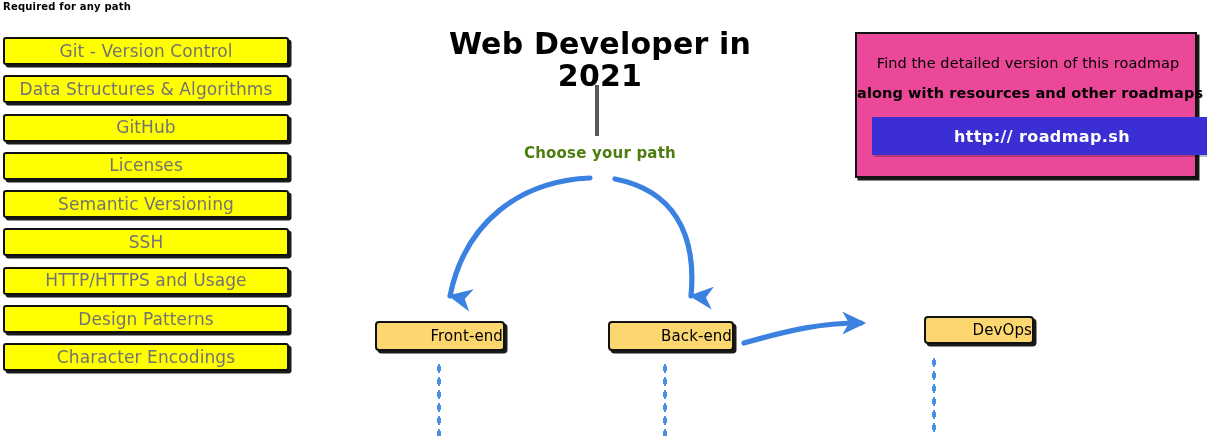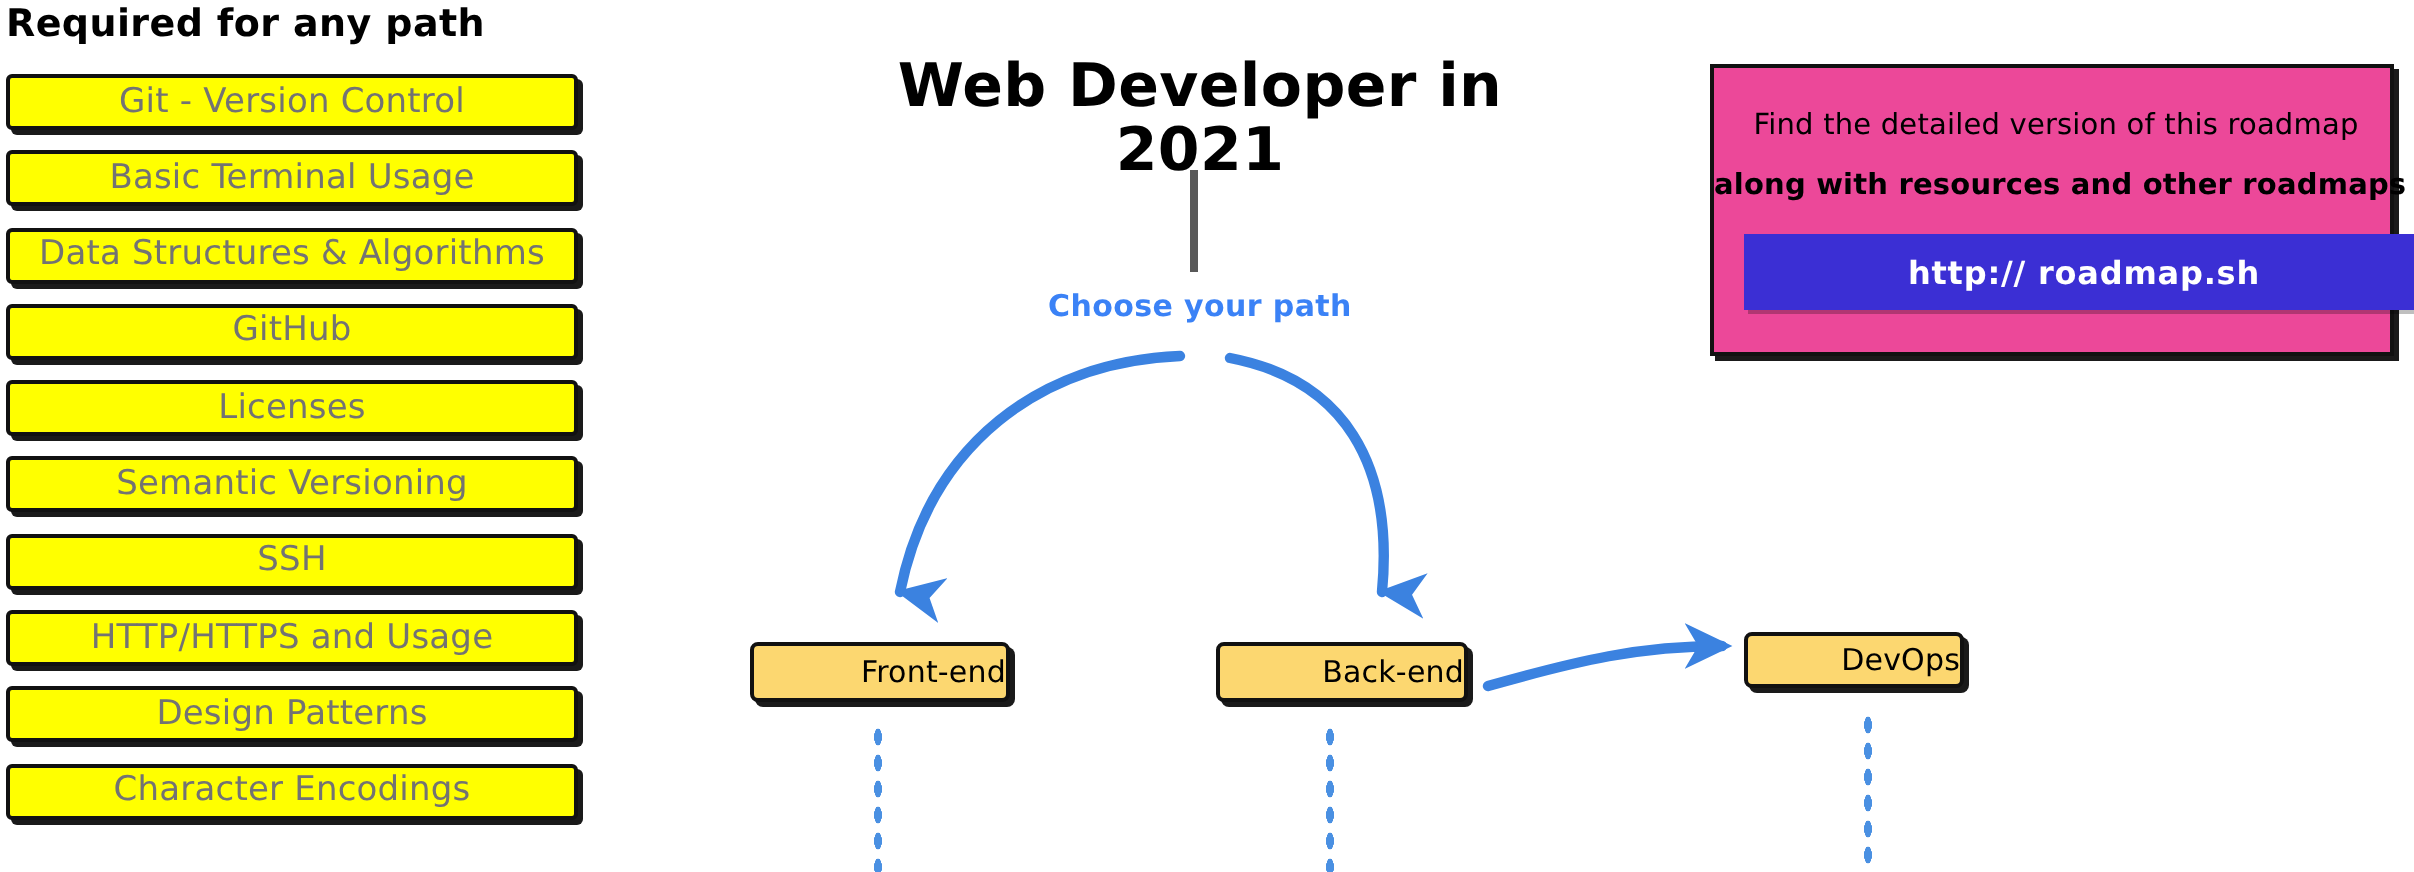--- a/index.html
+++ b/index.html
@@ -14,21 +14,21 @@
     overflow: hidden;
     font-family: "DejaVu Sans", "Liberation Sans", sans-serif;
     -webkit-font-smoothing: antialiased;
   }
 
   
   #required-header {
     position: absolute;
     left: 3px;
     top: 1px;
-    font-size: 19px;
+    font-size: 10px;
     font-weight: bold;
     color: #000000;
     letter-spacing: 0.2px;
     white-space: nowrap;
   }
   #required-list {
     position: absolute;
     left: 3px;
     top: 37px;
     width: 286px;
@@ -65,21 +65,21 @@
     width: 4px;
     height: 51px;
     background: #595959;
   }
   #choose-path-label {
     position: absolute;
     left: 524px;
     top: 144px;
     font-size: 15px;
     font-weight: bold;
-    color: #3b82f6;
+    color: #4d7c0f;
     letter-spacing: 0.2px;
     white-space: nowrap;
   }
 
   
   #flow-arrows {
     position: absolute;
     left: 0;
     top: 0;
     width: 1207px;
@@ -101,21 +101,21 @@
   }
   .path-node .label {
     font-size: 15px;
     color: #000000;
     letter-spacing: 0.1px;
     white-space: nowrap;
     line-height: 1;
   }
   #node-frontend { left: 375px; top: 321px; width: 130px; height: 30px; }
   #node-backend  { left: 608px; top: 321px; width: 126px; height: 30px; }
-  #node-devops   { left: 872px; top: 316px; width: 110px; height: 28px; }
+  #node-devops   { left: 924px; top: 316px; width: 110px; height: 28px; }
 
   
   .dotted-trail {
     position: absolute;
     width: 6px;
     background-image: radial-gradient(#4a90e2 45%, rgba(0,0,0,0) 47%);
     background-size: 6px 13px;
     background-repeat: repeat-y;
   }
   #trail-frontend { left: 436px; top: 362px; height: 76px; }
@@ -171,23 +171,20 @@
 <body>
 
 <div id="required-header">Required for any path</div>
 
 <div id="required-list">
 
   <div class="req-item">
     <span class="label">Git - Version Control</span>
   </div>
 
-  <div class="req-item">
-    <span class="label">Basic Terminal Usage</span>
-  </div>
 
   <div class="req-item">
     <span class="label">Data Structures &amp; Algorithms</span>
   </div>
 
   <div class="req-item">
     <span class="label">GitHub</span>
   </div>
 
   <div class="req-item">

